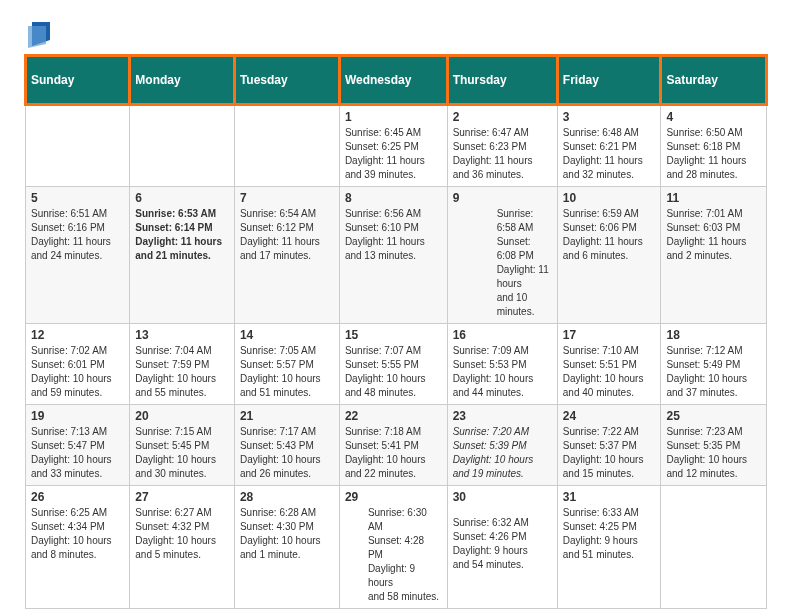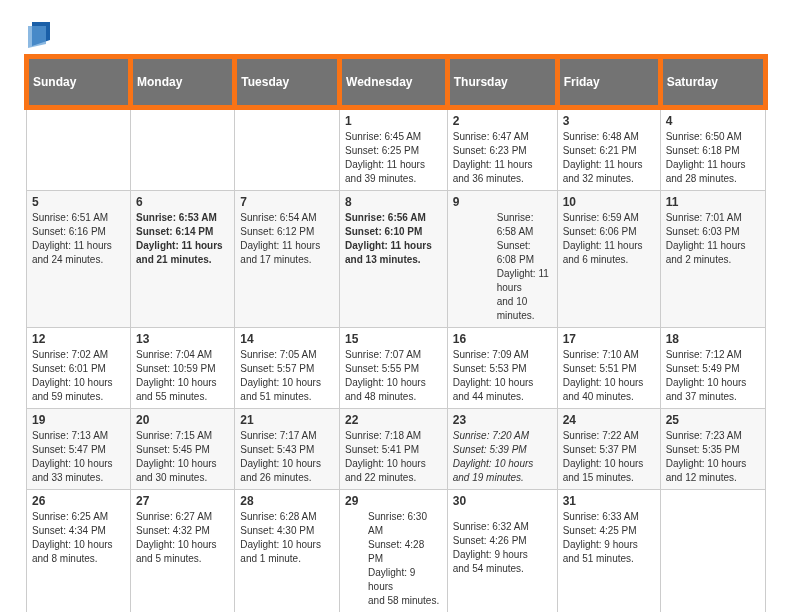--- a/index.html
+++ b/index.html
@@ -55,27 +55,27 @@
     .location {
       font-size: 14px;
       color: #444;
     }
     .calendar {
       width: 100%;
       border-collapse: collapse;
       margin-top: 4px;
     }
     .calendar th {
-      background-color: #737373;
+      background-color: #0f766e;
       color: #fff;
       font-size: 12px;
       font-weight: bold;
       padding: 16px 4px;
       text-align: left;
-      border: 5px solid #f97316;
+      border: 3px solid #f97316;
     }
     .calendar td {
       border: 1px solid #ccc;
       vertical-align: top;
       padding: 4px 5px;
       width: 113px;
       min-height: 80px;
       font-size: 10px;
       color: #333;
       background: #fff;
@@ -181,21 +181,21 @@
           </td>
           <td>
             <div class="day-num">7</div>
             <div class="day-info" style="white-space: pre-line;">Sunrise: 6:54 AM
 Sunset: 6:12 PM
 Daylight: 11 hours
 and 17 minutes.</div>
           </td>
           <td>
             <div class="day-num">8</div>
-            <div class="day-info" style="white-space: pre-line; font-weight: bold;">Sunrise: 6:56 AM
+            <div class="day-info" style="white-space: pre-line;">Sunrise: 6:56 AM
 Sunset: 6:10 PM
 Daylight: 11 hours
 and 13 minutes.</div>
           </td>
           <td>
             <div class="day-num">9</div>
             <div class="day-info" style="white-space: pre-line; margin-left: 44px;">Sunrise: 6:58 AM
 Sunset: 6:08 PM
 Daylight: 11 hours
 and 10 minutes.</div>
@@ -219,21 +219,21 @@
           <td>
             <div class="day-num">12</div>
             <div class="day-info" style="white-space: pre-line;">Sunrise: 7:02 AM
 Sunset: 6:01 PM
 Daylight: 10 hours
 and 59 minutes.</div>
           </td>
           <td>
             <div class="day-num">13</div>
             <div class="day-info" style="white-space: pre-line;">Sunrise: 7:04 AM
-Sunset: 10:59 PM
+Sunset: 7:59 PM
 Daylight: 10 hours
 and 55 minutes.</div>
           </td>
           <td>
             <div class="day-num">14</div>
             <div class="day-info" style="white-space: pre-line;">Sunrise: 7:05 AM
 Sunset: 5:57 PM
 Daylight: 10 hours
 and 51 minutes.</div>
           </td>

